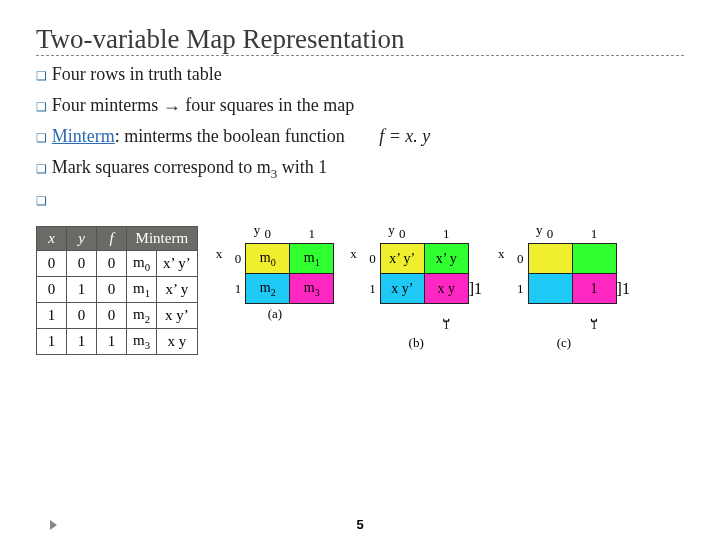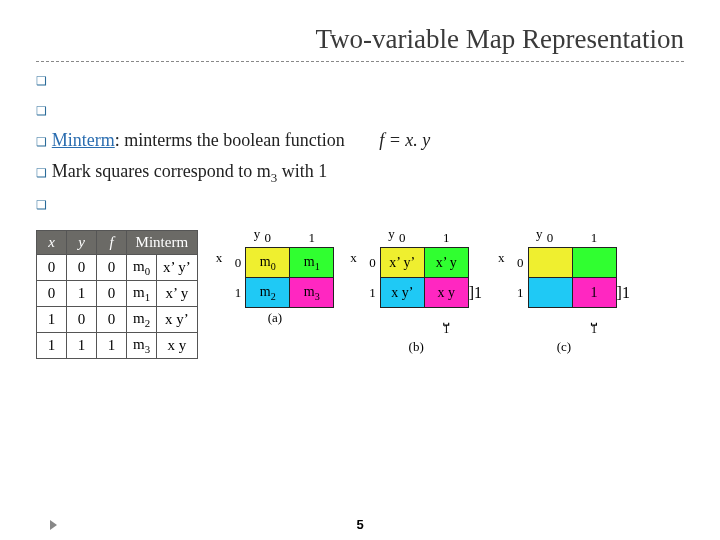--- a/index.html
+++ b/index.html
@@ -1,17 +1,17 @@
 <!DOCTYPE html>
 <html><head>
 <meta charset="utf-8">
 <style>
   * { box-sizing: border-box; margin: 0; padding: 0; }
   body { width: 720px; height: 540px; font-family: Arial, sans-serif; background: #fff; padding: 24px 36px 10px 36px; position: relative; }
-  .title { font-family: Georgia, "Times New Roman", serif; font-size: 27px; color: #3a3a3a; text-align: right; margin-bottom: 6px; }
+  .title { font-family: Georgia, "Times New Roman", serif; font-size: 27px; color: #3a3a3a; text-align: left; }
   .hr { border-top: 1px dashed #888; margin-bottom: 8px; }
   .bullet-line { font-family: Georgia, serif; font-size: 18px; color: #222; margin: 8px 0; display: flex; align-items: baseline; }
   .sq { color: #2a6b99; font-size: 12px; margin-right: 5px; line-height: 22px; }
   .example-kw { color: #2a6db0; text-decoration: underline; }
   .fexpr { font-style: italic; padding-left: 30px; }
   .bullet-line .text { flex: 1; }
   .sub { vertical-align: sub; font-size: 0.72em; }
 
   .lower { display: flex; gap: 10px; margin-top: 14px; align-items: flex-start; }
 
@@ -44,24 +44,26 @@
   .bracket { border:none; font-size: 16px; text-align: center; padding:0; }
 </style>
 </head>
 <body>
 
 <div class="title">Two-variable Map Representation</div>
 <div class="hr"></div>
 
 <div class="bullet-line">
   <span class="sq">❑</span>
-</div>
-
-<div class="bullet-line">
-  <span class="sq">❑</span>
+  <span class="text">Four rows in truth table</span>
+</div>
+
+<div class="bullet-line">
+  <span class="sq">❑</span>
+  <span class="text">Four minterms → four squares in the map</span>
 </div>
 
 <div class="bullet-line">
   <span class="sq">❑</span>
   <span class="text">
     <span class="example-kw">Minterm</span><span>: minterms the boolean function</span>
     <span class="fexpr">f = x. y</span>
   </span>
 </div>
 

